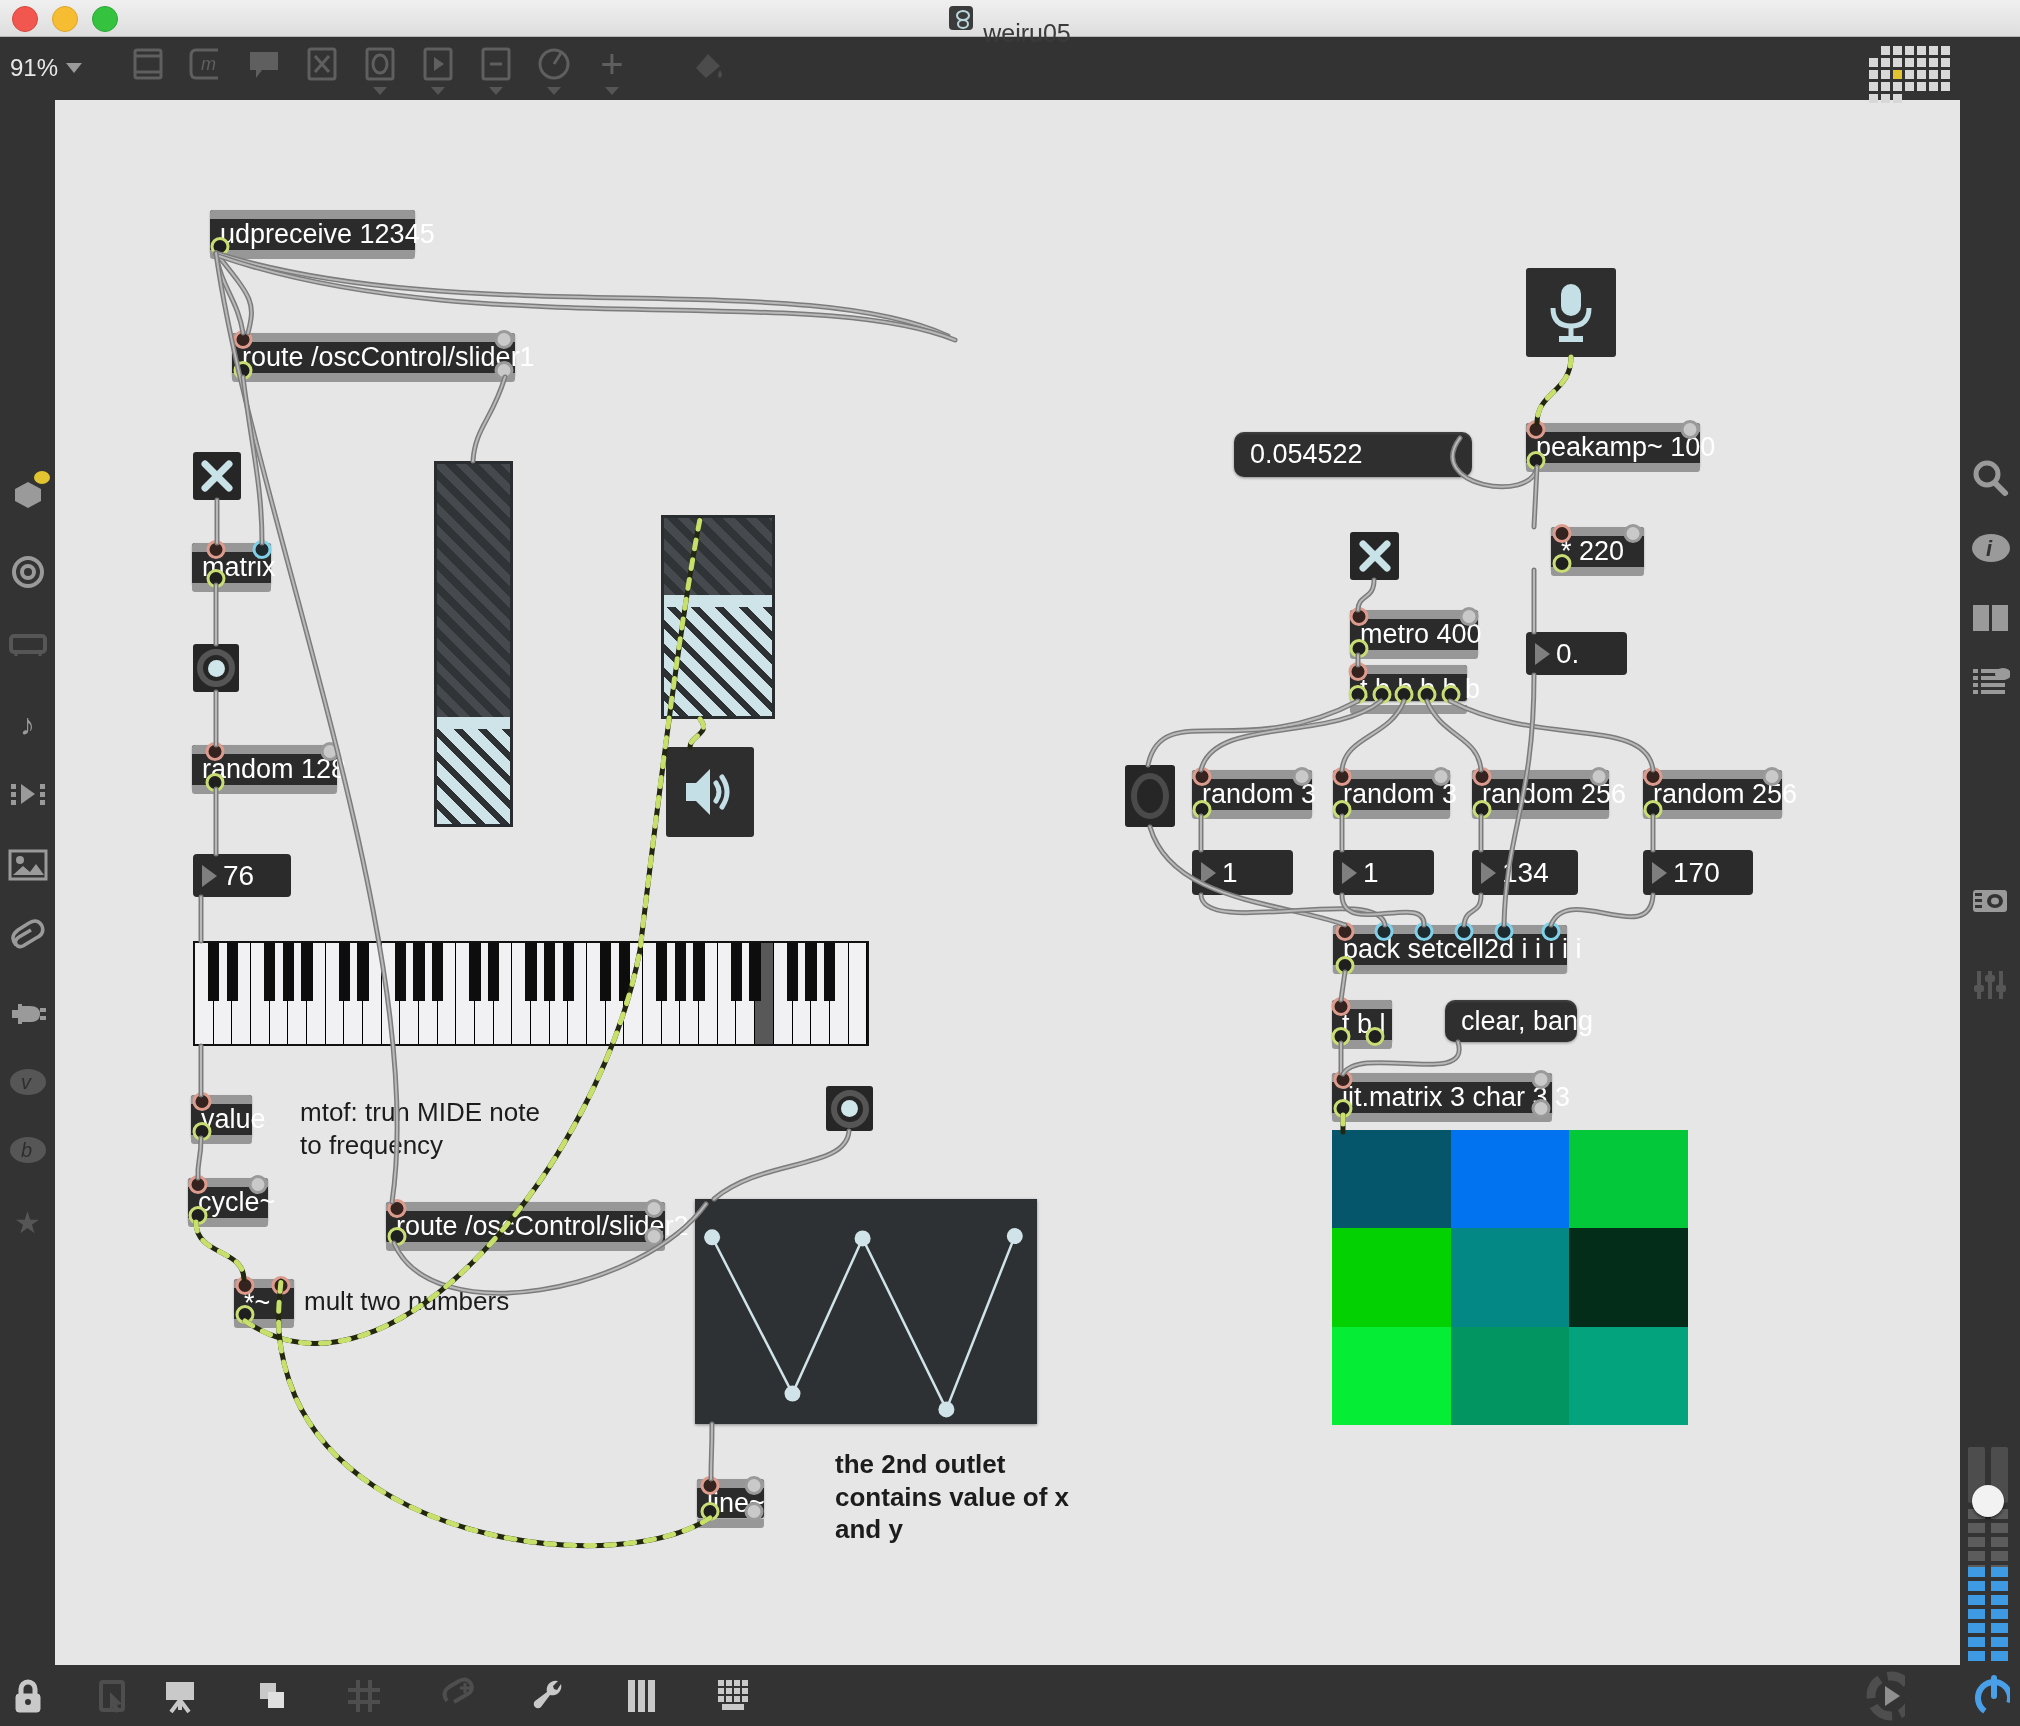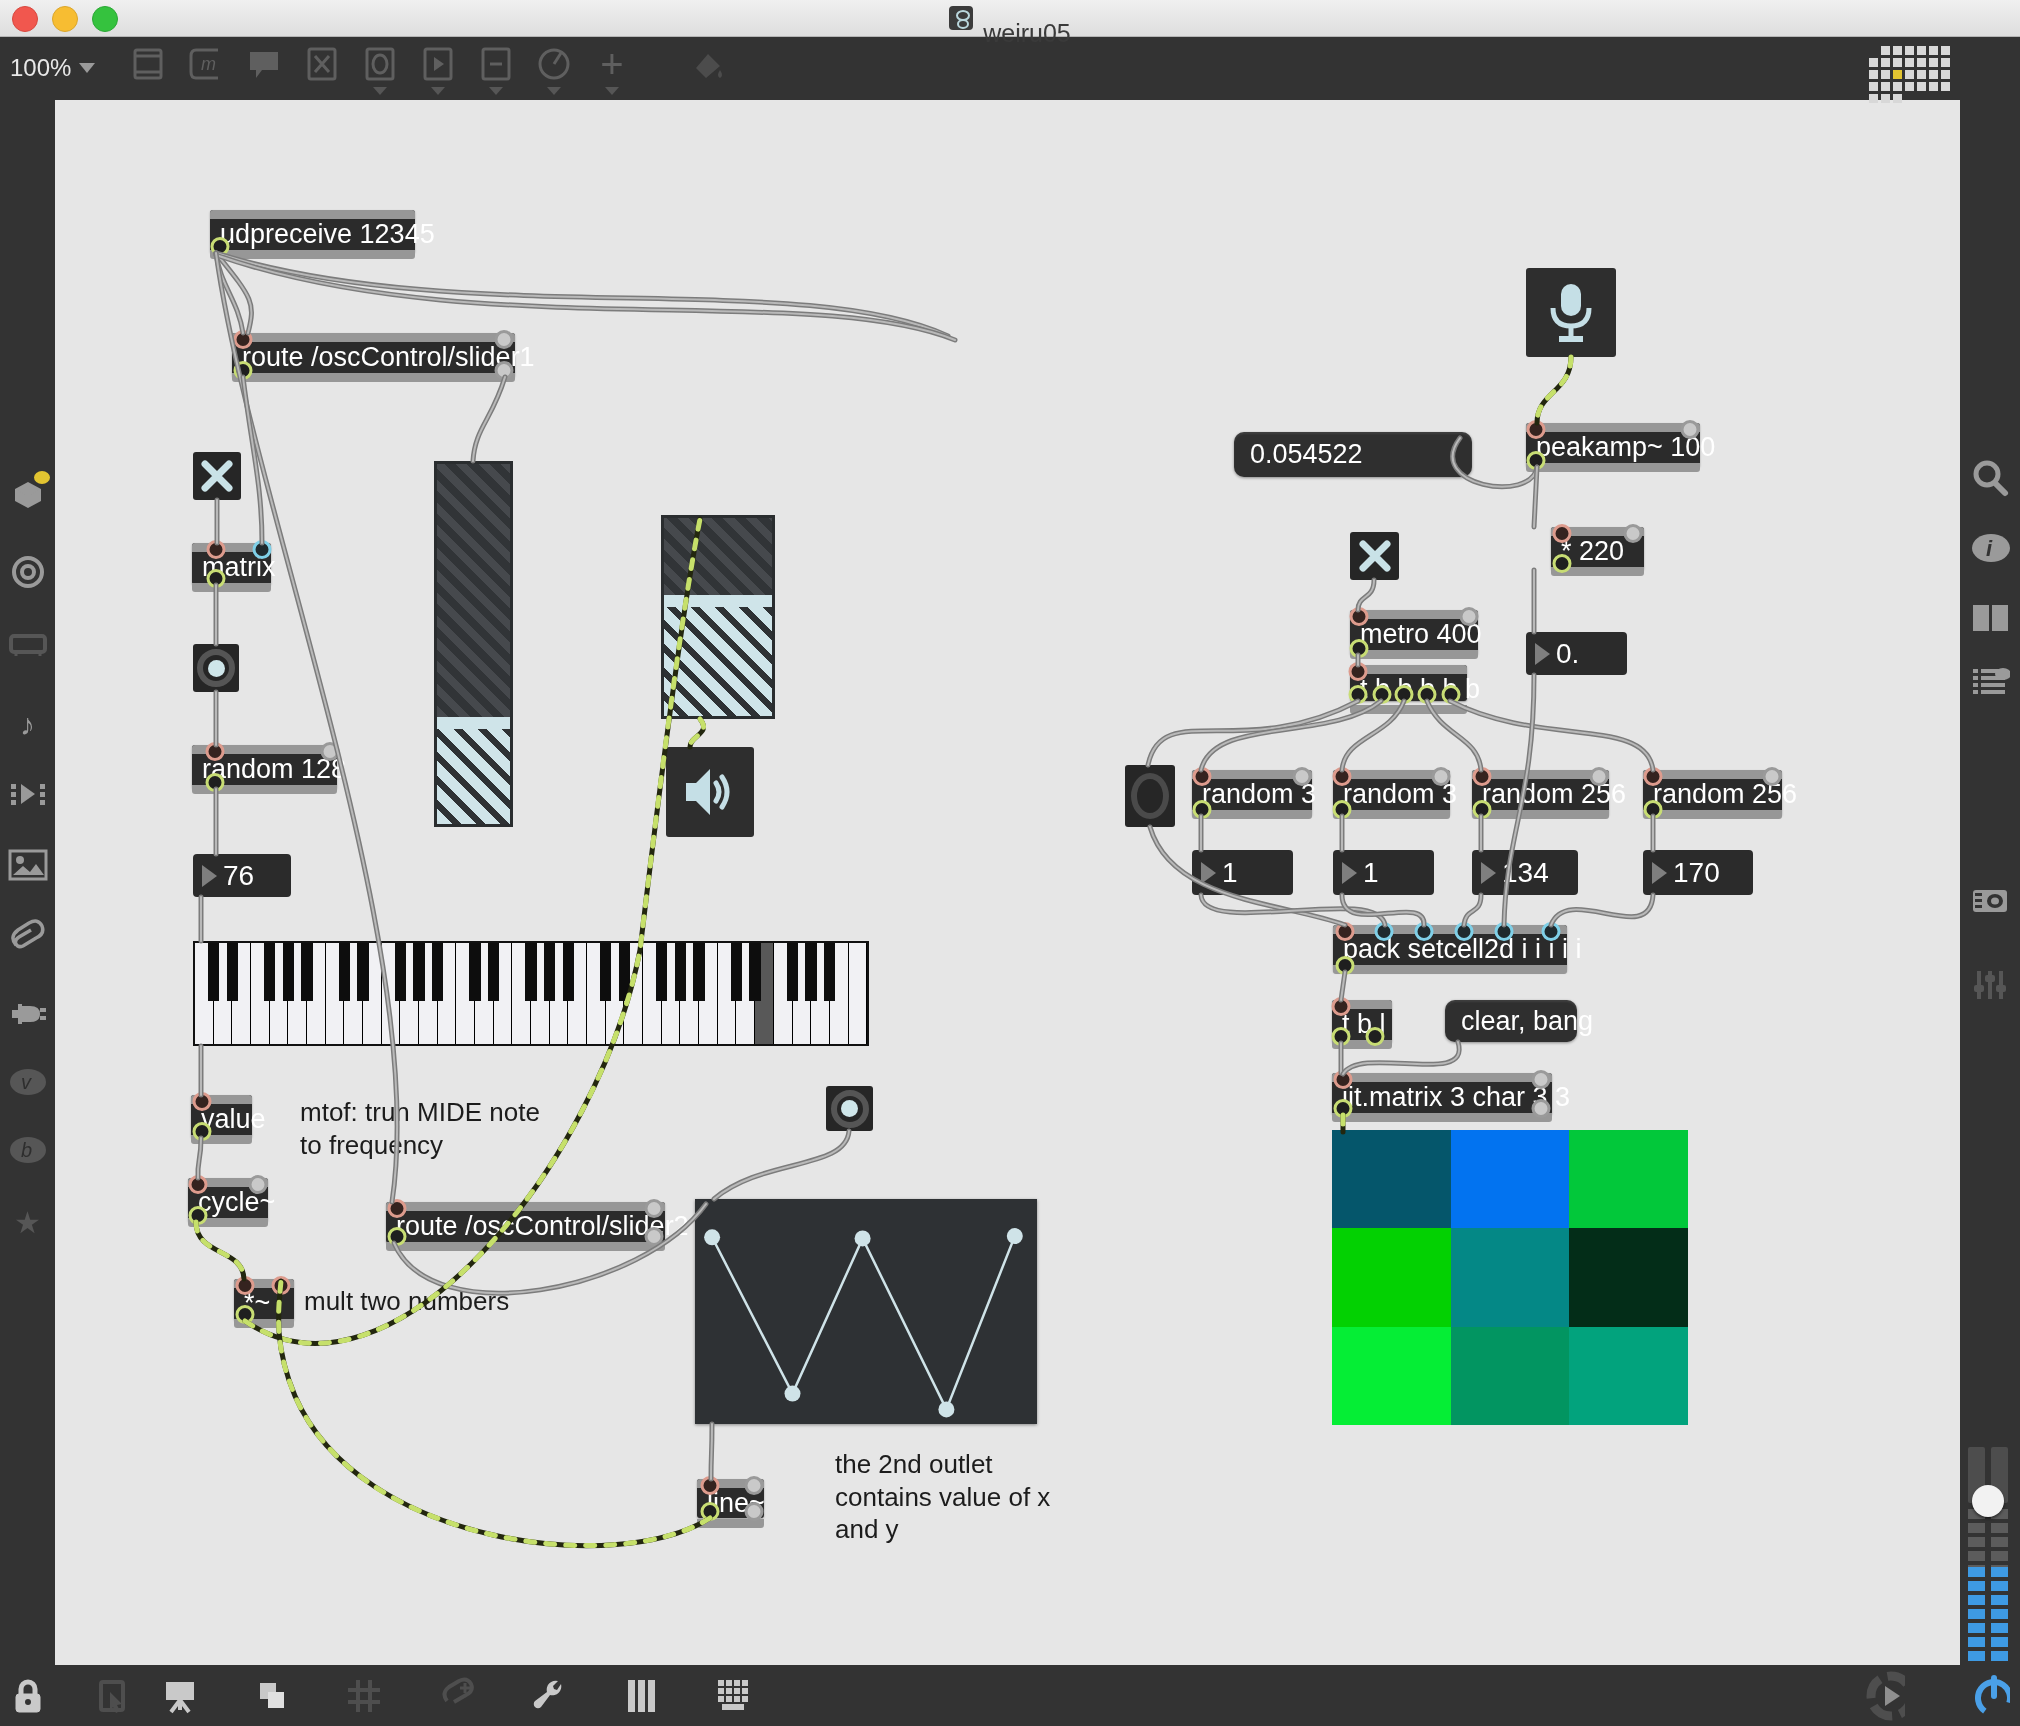--- a/index.html
+++ b/index.html
@@ -114,21 +114,21 @@
     <div class="light green"></div>
   </div>
   <div class="titlewrap">
     <span class="doc-icon"></span>
     <span class="title-text">weiru05</span>
   </div>
 </div>
 
 <div class="toolbar">
   <div class="zoom-ctl">
-    <span>100%</span>
+    <span>91%</span>
       <span class="caret"></span>
   </div>
   <div class="tb-icons">
     <div class="tb-icon">
       <svg width="34" height="36">
           <rect x="4" y="4" width="26" height="28" rx="2"></rect>
           <line x1="4" y1="10" x2="30" y2="10"></line>
           <line x1="4" y1="26" x2="30" y2="26"></line>
         </svg>
     </div>
@@ -629,21 +629,21 @@
       </svg></div>
     <div class="node obj" style="left: 697px; top: 1479px; width: 67px; height: 39px;">
       <div class="strip top"></div>
       <div class="lbl">line~</div>
       <div class="strip bot"></div>
       <span class="dot in hot" style="left: 20%;"></span>
       <span class="dot in cold" style="left: 85%;"></span>
       <span class="dot out sig" style="left: 20%;"></span>
       <span class="dot out cold" style="left: 85%;"></span>
     </div>
-    <div class="node comment" style="left: 835px; top: 1448px; width: 260px;">the 2nd outlet contains value of x and y</div>
+    <div class="node comment" style="left: 835px; top: 1448px; width: 260px; font-weight: bold;">the 2nd outlet contains value of x and y</div>
     <div class="node mic" style="left: 1526px; top: 268px; width: 90px; height: 89px;">
       <svg width="56" height="62">
         <rect x="18" y="2" width="20" height="32" rx="10" fill="#c5dfe6"></rect>
         <path d="M10,26 q0,18 18,18 q18,0 18,-18" stroke="#c5dfe6" stroke-width="5" fill="none"></path>
         <line x1="28" y1="44" x2="28" y2="54" stroke="#c5dfe6" stroke-width="5"></line>
         <rect x="16" y="54" width="24" height="6" fill="#c5dfe6"></rect>
       </svg>
     </div>
     <div class="node obj" style="left: 1526px; top: 423px; width: 174px; height: 44px;">
       <div class="strip top"></div>

